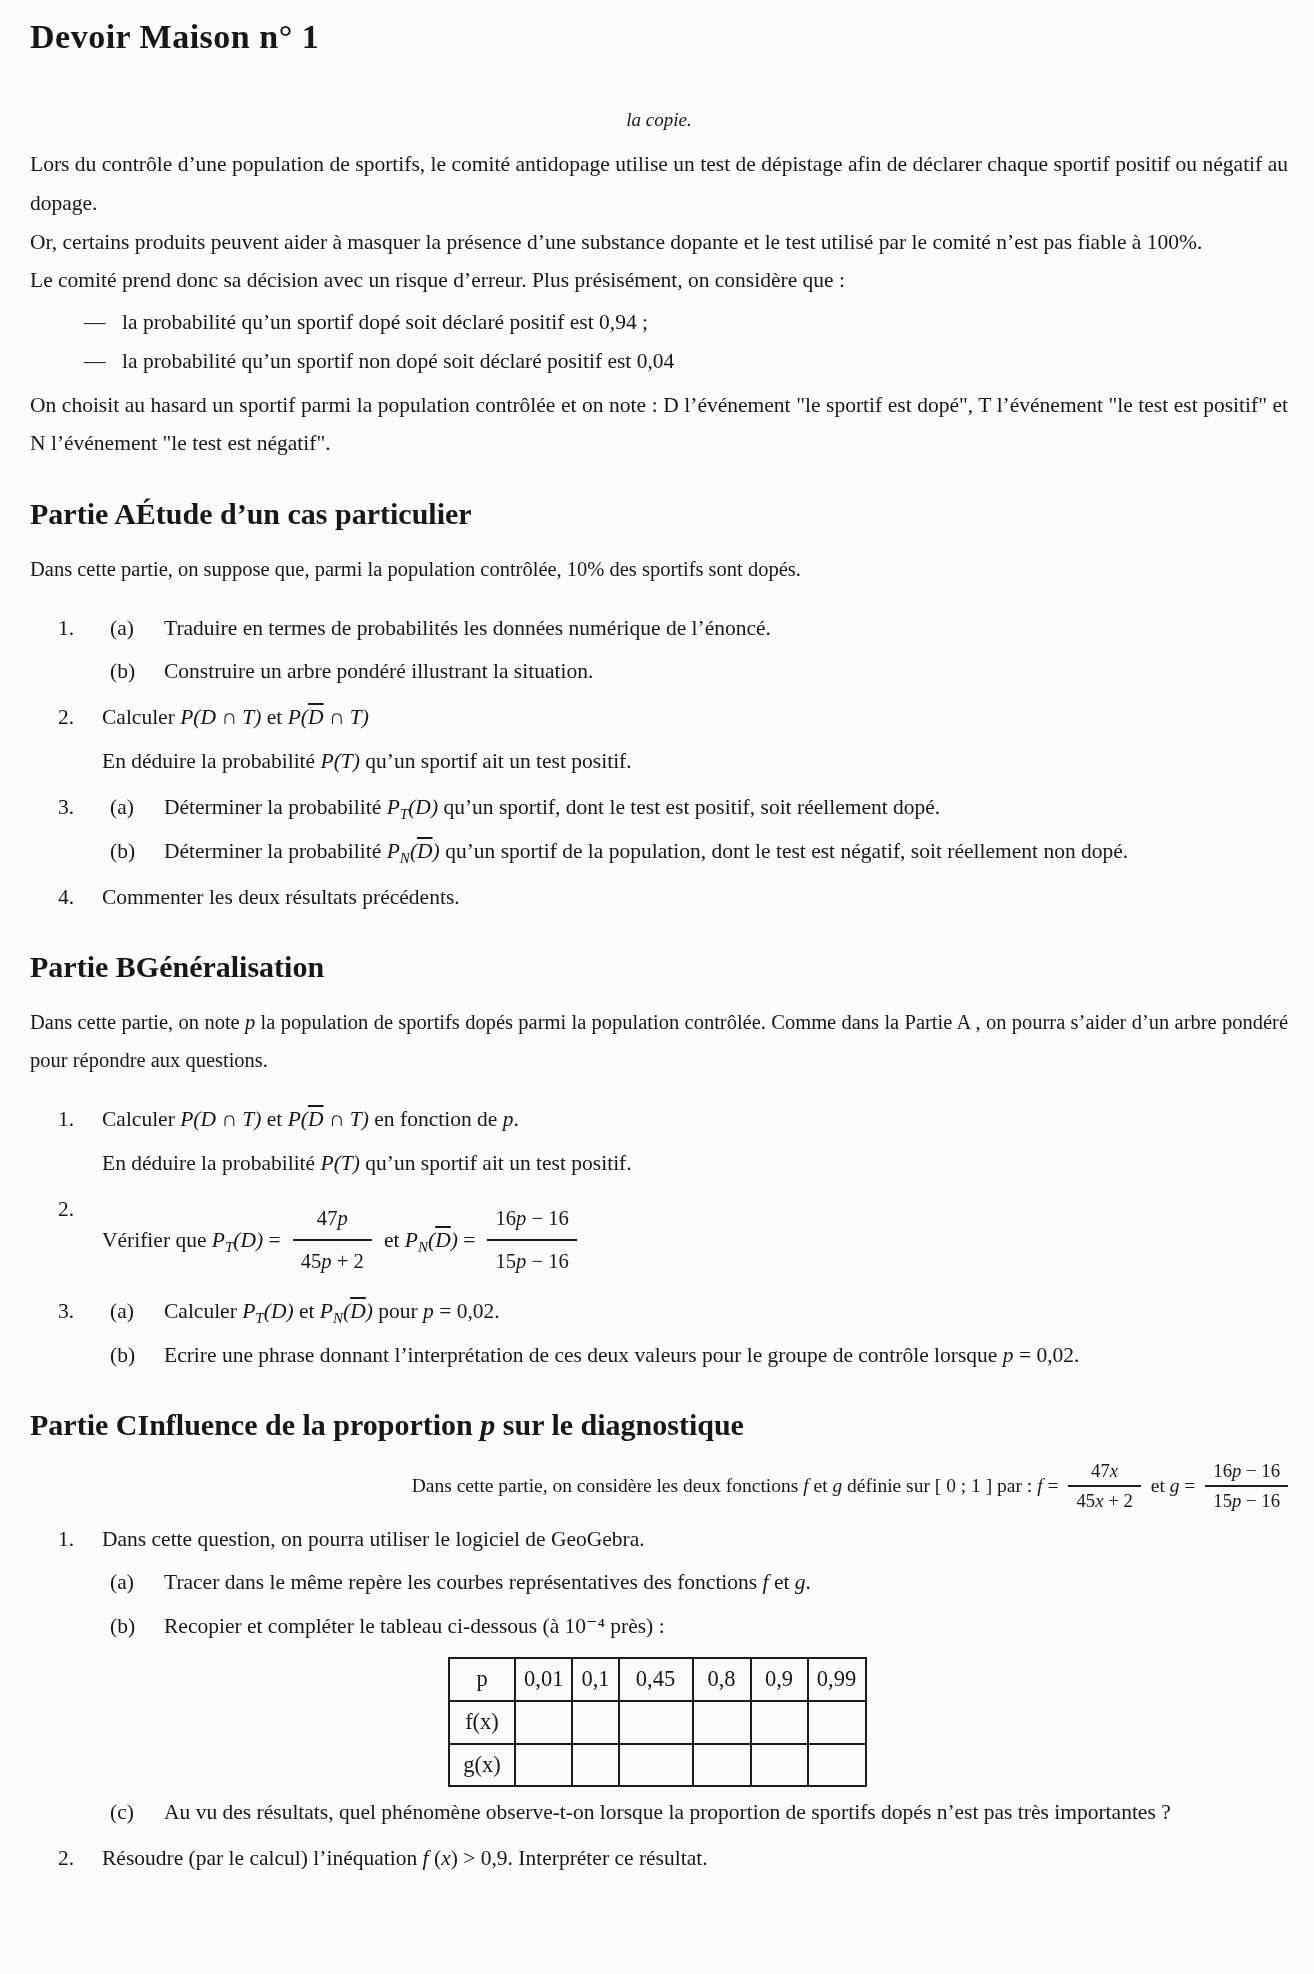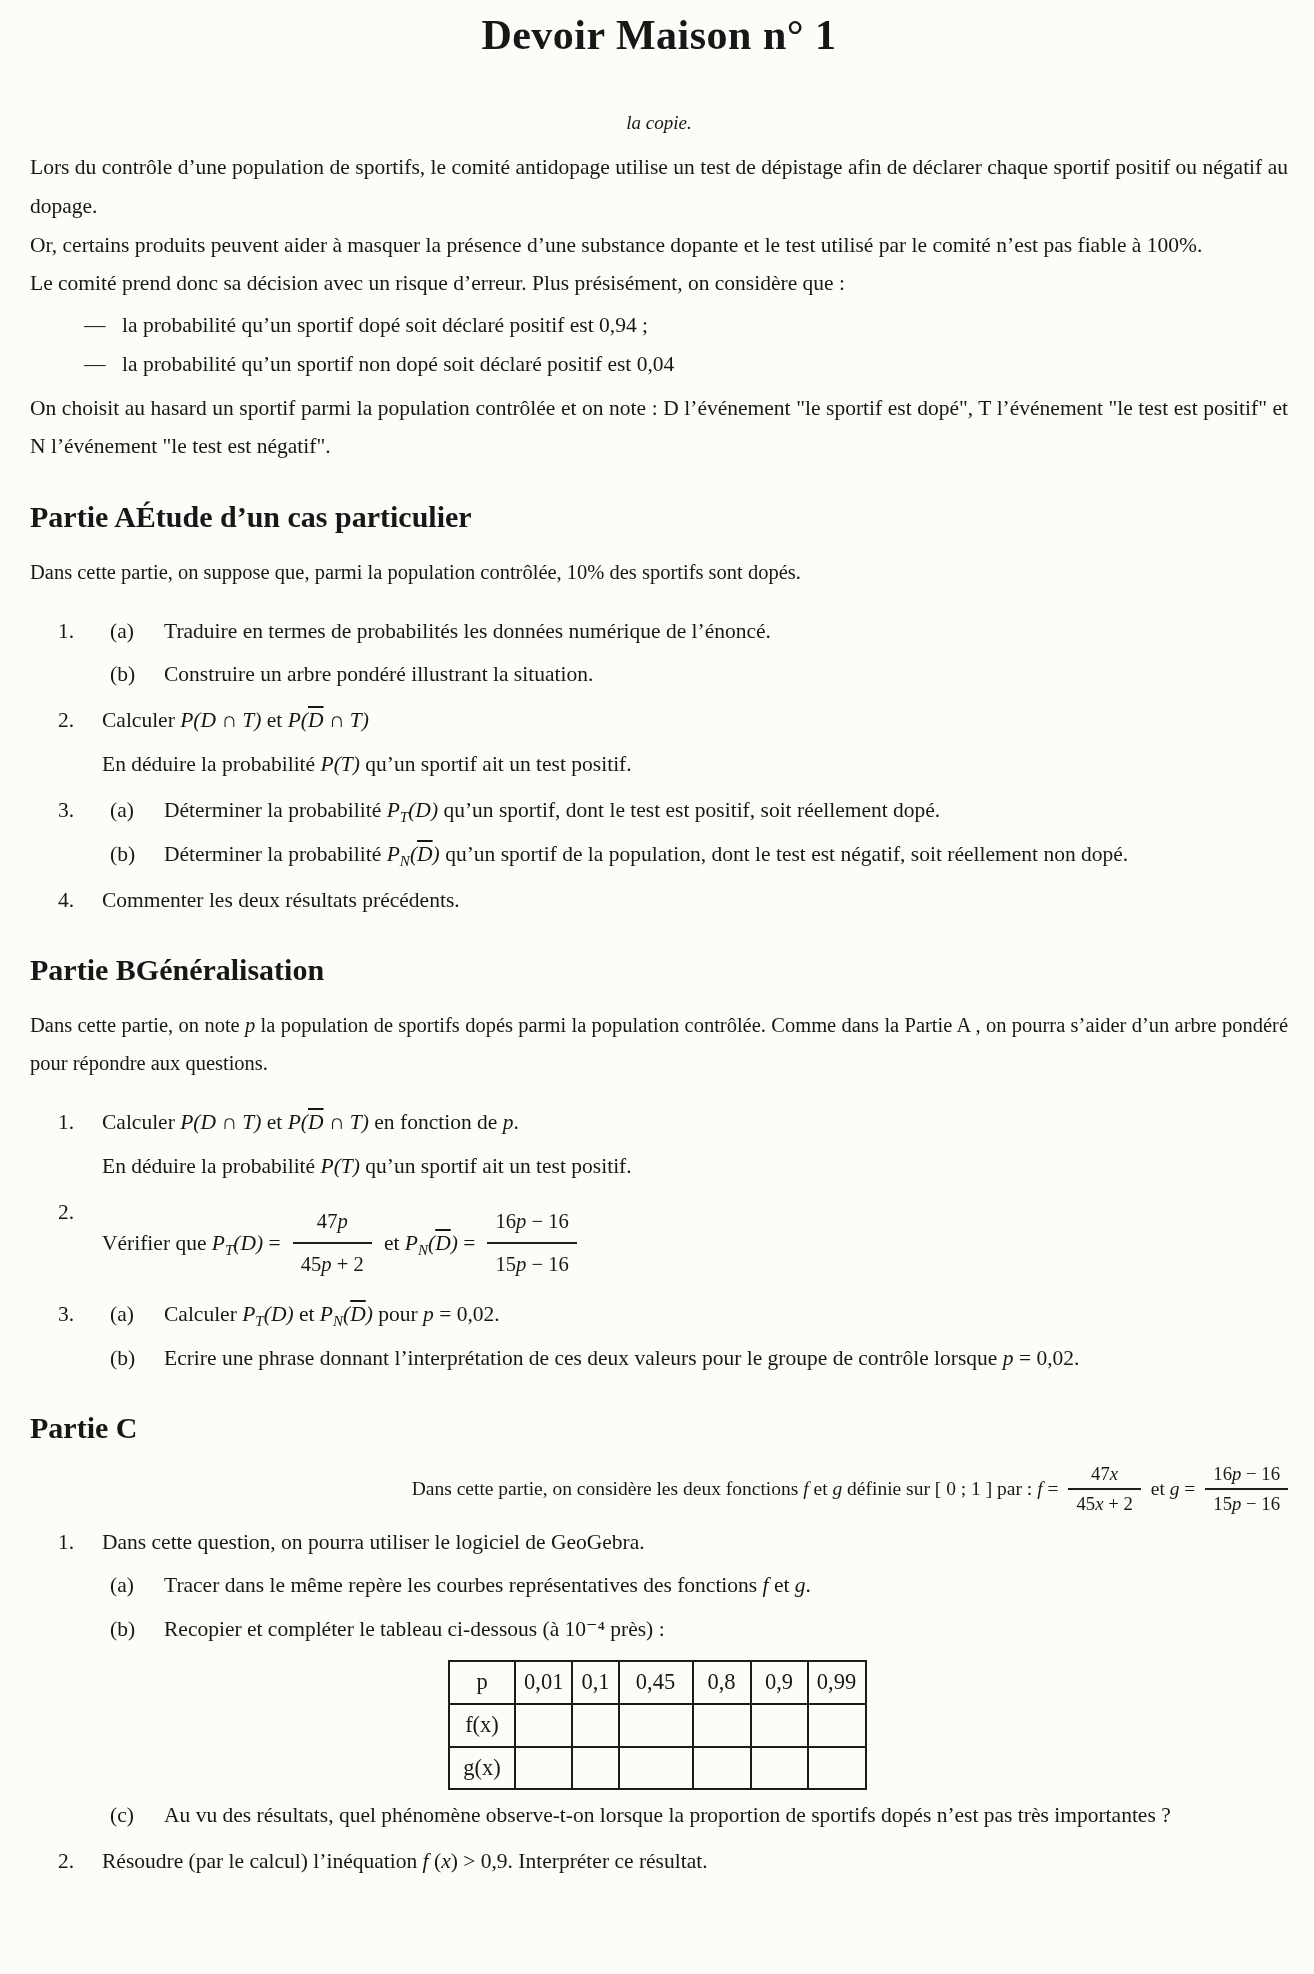--- a/index.html
+++ b/index.html
@@ -9,23 +9,22 @@
     height: 1974px;
     margin: 0 auto;
     box-sizing: border-box;
     padding: 10px 26px 0 30px;
     background: #fcfcf9;
     color: #171717;
     font-family: "Liberation Serif", "DejaVu Serif", serif;
     overflow: hidden;
   }
   h1.doc-title {
-    margin: 1px 0 0;
-    text-align: center;
-    font-size: 42px;
+    margin: 8px 0 0;
+    font-size: 34px;
     font-weight: bold;
     letter-spacing: 0.5px;
   }
   .note {
     margin: 10px 0 0;
     text-align: center;
     font-style: italic;
     font-size: 19px;
     line-height: 1.9;
   }
@@ -237,20 +236,21 @@
       </div>
       <div class="sub">
         <span class="sublabel">(b)</span>
         <div class="subtext">Ecrire une phrase donnant l’interprétation de ces deux valeurs pour le groupe de contrôle lorsque <i>p</i> = 0,02.</div>
       </div>
     </div>
   </div>
 
   <div class="part-head">
     <span>Partie C</span>
+    <span>Influence de la proportion <i>p</i> sur le diagnostique</span>
   </div>
 
   <div class="c-intro">
     <span>Dans cette partie, on considère les deux fonctions <i>f</i> et <i>g</i> définie sur [ 0 ; 1 ] par : <i>f</i> =</span>
     <span class="frac">
       <span class="fnum">47<i>x</i></span>
       <span class="fden">45<i>x</i> + 2</span>
     </span>
     <span>et <i>g</i> =</span>
     <span class="frac">

